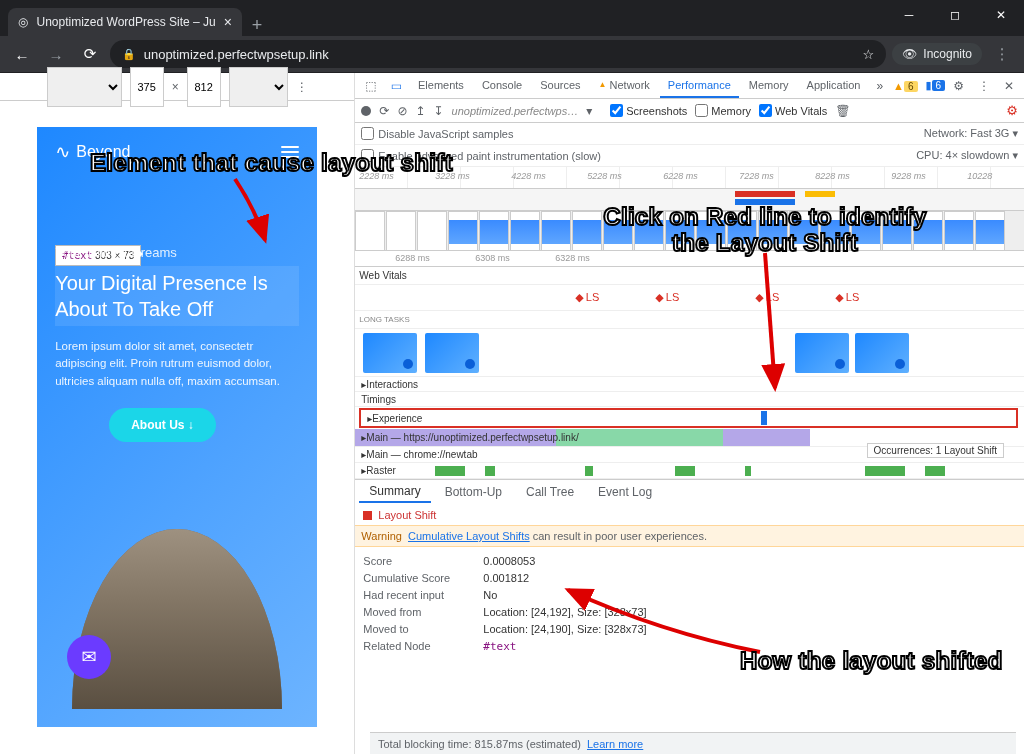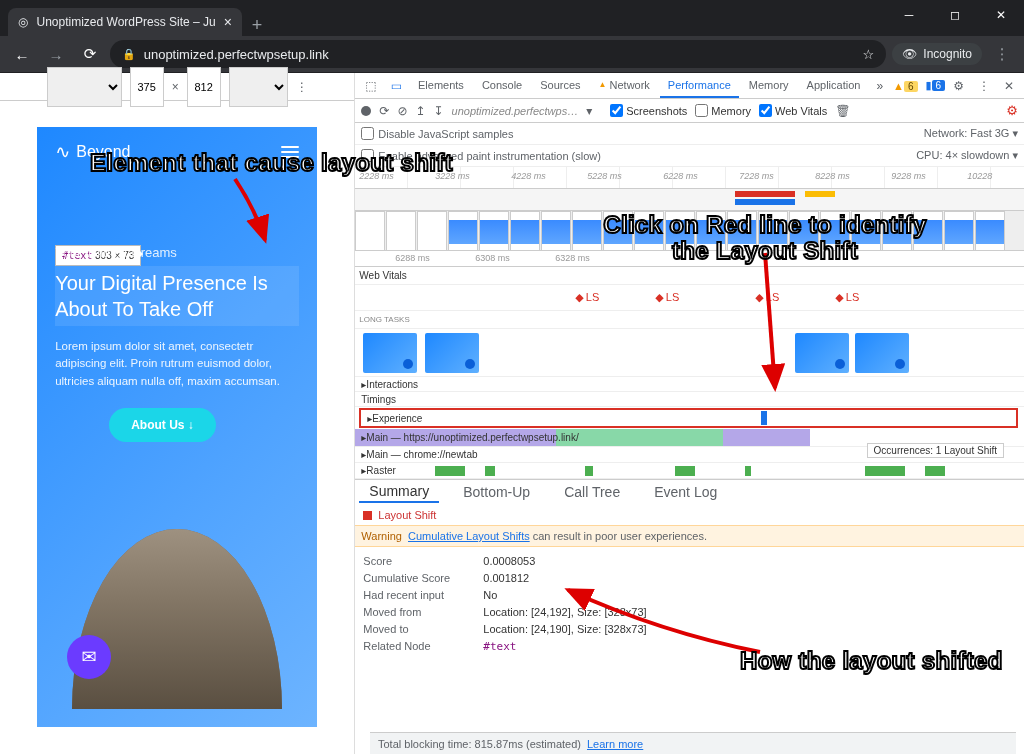--- a/index.html
+++ b/index.html
@@ -82,21 +82,21 @@
 .exp-row { height:20px; border:2px solid #d93025; font-size:10px; padding-left:6px; display:flex; align-items:center; color:#333; position:relative; margin:1px 6px 1px 4px; }
 .exp-row .cls-mark { position:absolute; left:400px; width:6px; height:14px; background:#1a73e8; }
 .main-thread { height:18px; border-bottom:1px solid #eee; position:relative; font-size:10px; padding-left:6px; display:flex; align-items:center; background:linear-gradient(90deg,#b4a7e8 0 30%,#88d8a8 30% 55%,#b4a7e8 55% 68%,#fff 68%); }
 .occ-tip { position:absolute; right:20px; top:-2px; background:#fff; border:1px solid #ccc; padding:1px 6px; font-size:10px; color:#333;margin-top:16px; }
 .chrome-thread { height:16px; border-bottom:1px solid #eee; font-size:10px; padding-left:6px; display:flex; align-items:center; color:#333; position:relative; }
 .raster-row { height:16px; border-bottom:1px solid #eee; font-size:10px; padding-left:6px; display:flex; align-items:center; color:#333; position:relative; }
 .green-blocks { position:absolute; left:70px; right:0; height:10px; top:3px; }
 .green-blocks span { position:absolute; background:#4caf50; height:10px; }
 
 
-.sum-tabs { border-top:1px solid #ccc; height:24px; display:flex; align-items:center; padding:0 4px; gap:14px; font-size:14px; }
+.sum-tabs { border-top:1px solid #ccc; height:24px; display:flex; align-items:center; padding:0 4px; gap:4px; font-size:12px; }
 .sum-tab { padding:0 10px; height:23px; display:flex; align-items:center; color:#5f6368; }
 .sum-tab.active { border-bottom:2px solid #1a73e8; color:#333; }
 .detail { padding:6px 8px 12px; font-size:11px; color:#333; flex:1; overflow:auto; }
 .detail .title { display:flex; align-items:center; gap:6px; color:#c33; margin-bottom:4px; }
 .detail .title .sq { width:9px; height:9px; background:#d93025; }
 .warn-box { background:#fff3e0; border-top:1px solid #ffd699; border-bottom:1px solid #ffd699; padding:4px 6px; color:#5f6368; margin:0 -8px 8px; font-size:11px; }
 .warn-box a { color:#1a73e8; }
 .kv { display:flex; gap:10px; margin-bottom:5px; color:#5f6368; }
 .kv .k { width:110px; }
 .kv .v { color:#333; }
@@ -387,21 +387,21 @@
 <div class="anno" style="left:90px;top:150px">Element that cause layout shift</div>
 <svg class="arrow" style="left:230px;top:174px" width="60" height="80">
   <defs>
       <marker id="ah1" markerWidth="8" markerHeight="8" refX="6" refY="3" orient="auto">
         <path d="M0,0 L7,3 L0,6 Z" fill="#d00"></path>
       </marker>
     </defs>
   <path d="M5,5 Q25,35 35,66" stroke="#d00" stroke-width="4" fill="none" marker-end="url(#ah1)"></path>
 </svg>
 
-<div class="anno" style="left:590px;top:212px;width:350px">Click on Red line to identify the Layout Shift</div>
+<div class="anno" style="left:590px;top:204px;width:350px">Click on Red line to identify the Layout Shift</div>
 <svg class="arrow" style="left:740px;top:248px" width="50" height="150">
   <defs>
       <marker id="ah2" markerWidth="8" markerHeight="8" refX="6" refY="3" orient="auto">
         <path d="M0,0 L7,3 L0,6 Z" fill="#d00"></path>
       </marker>
     </defs>
   <path d="M25,5 L35,140" stroke="#d00" stroke-width="4" fill="none" marker-end="url(#ah2)"></path>
 </svg>
 
 <div class="anno" style="left:740px;top:648px">How the layout shifted</div>

